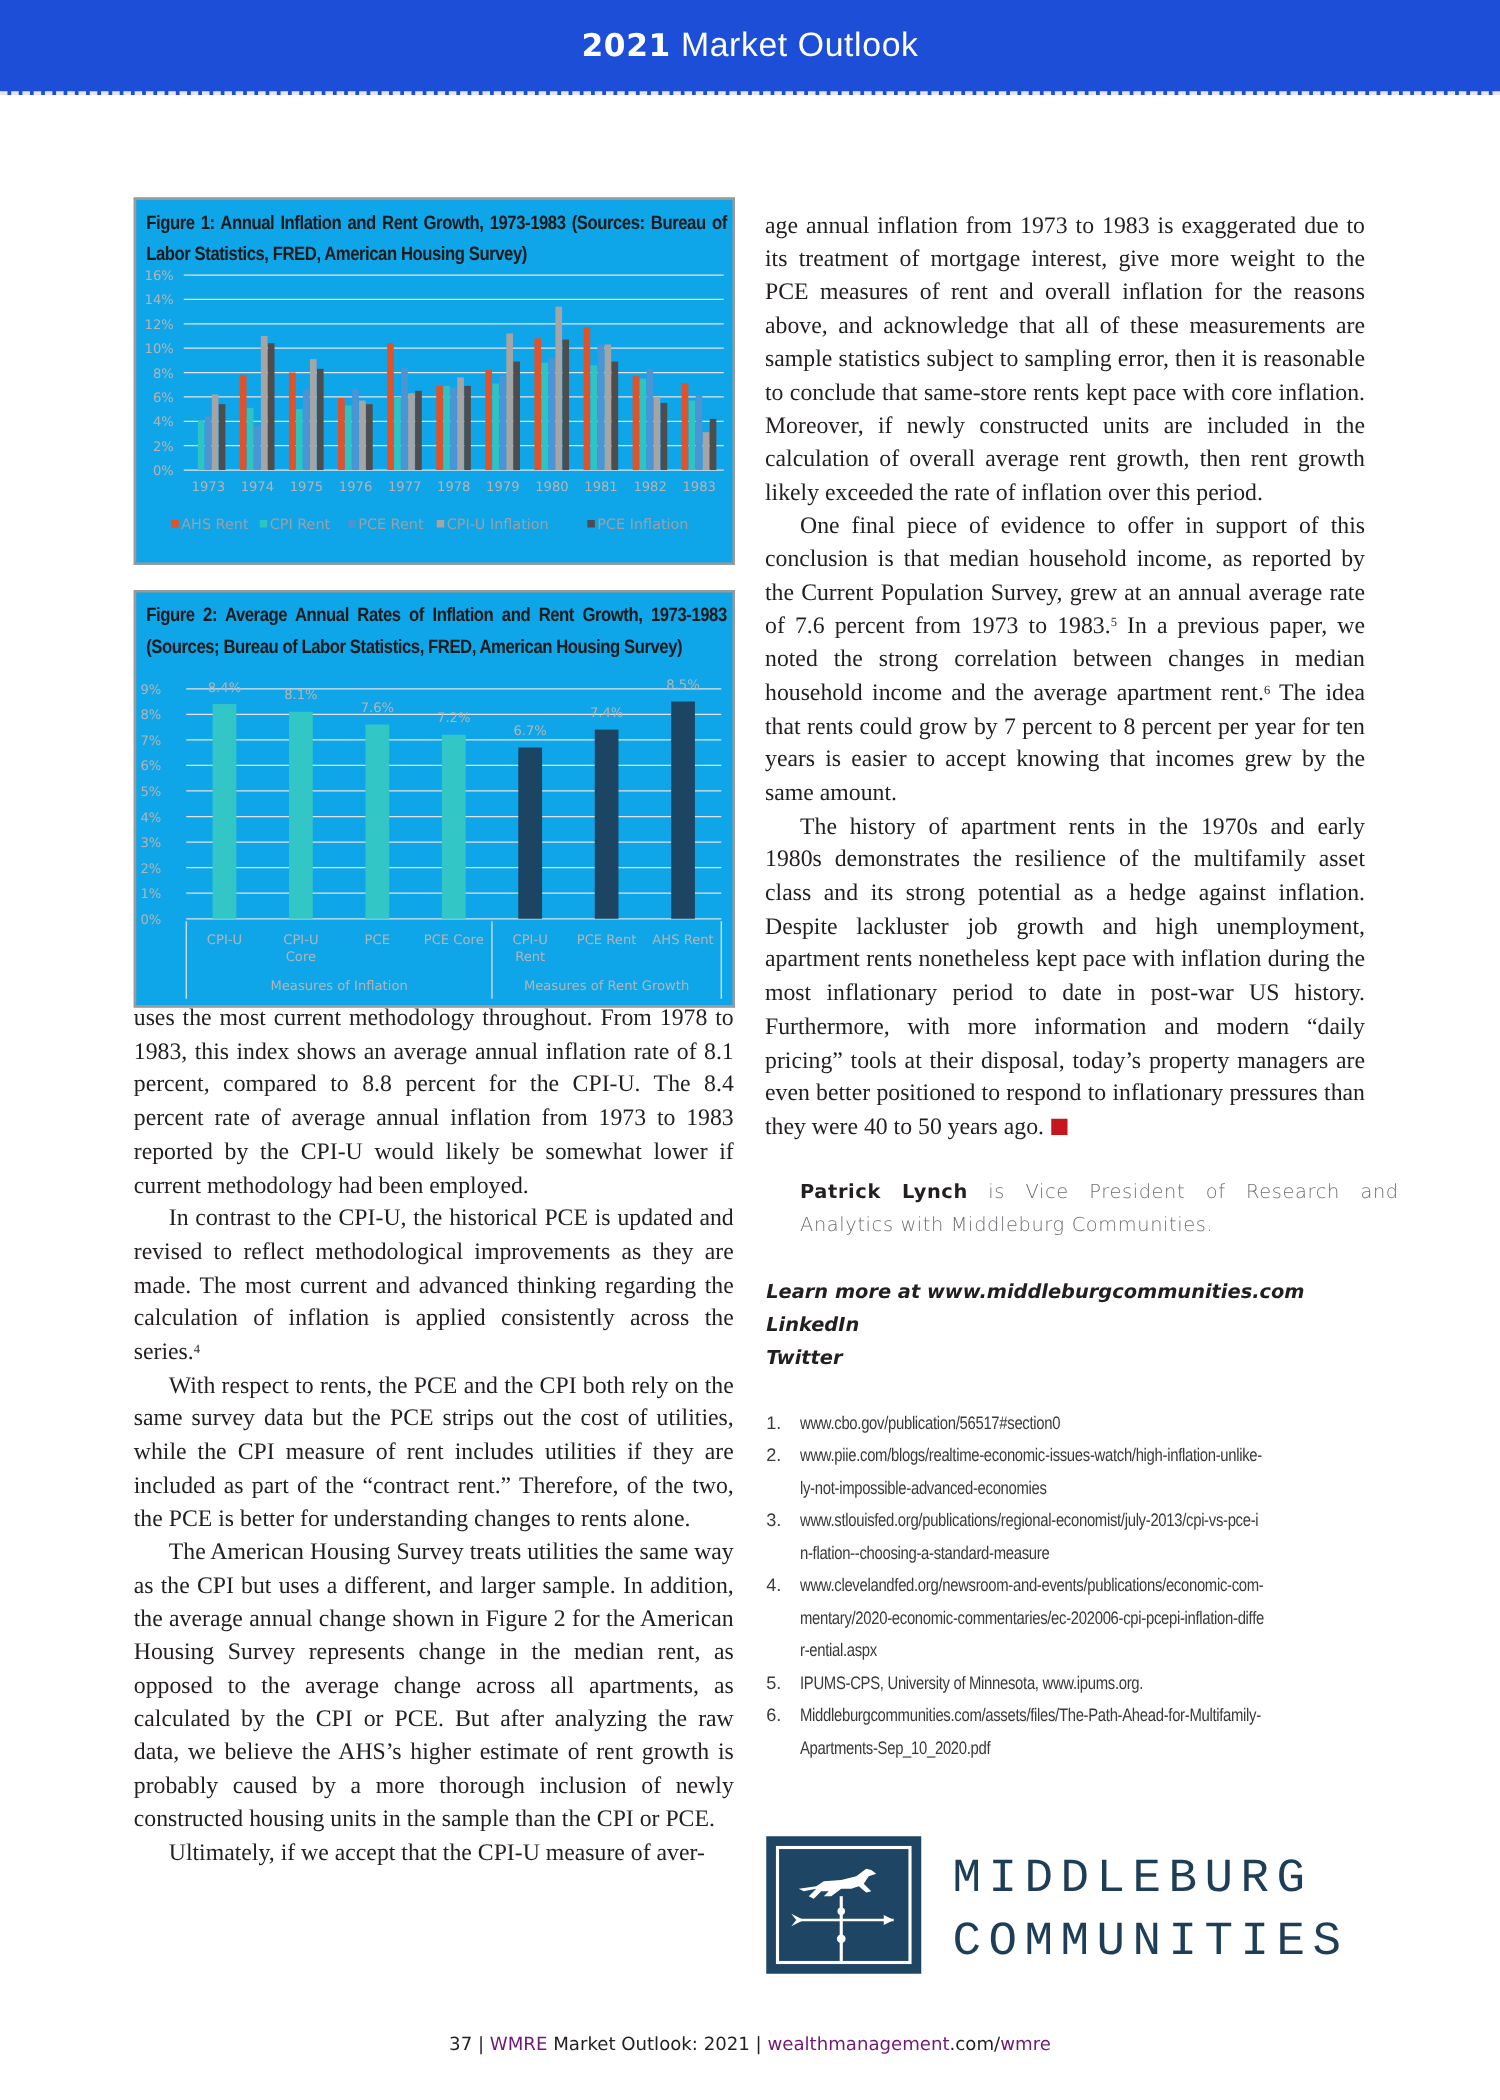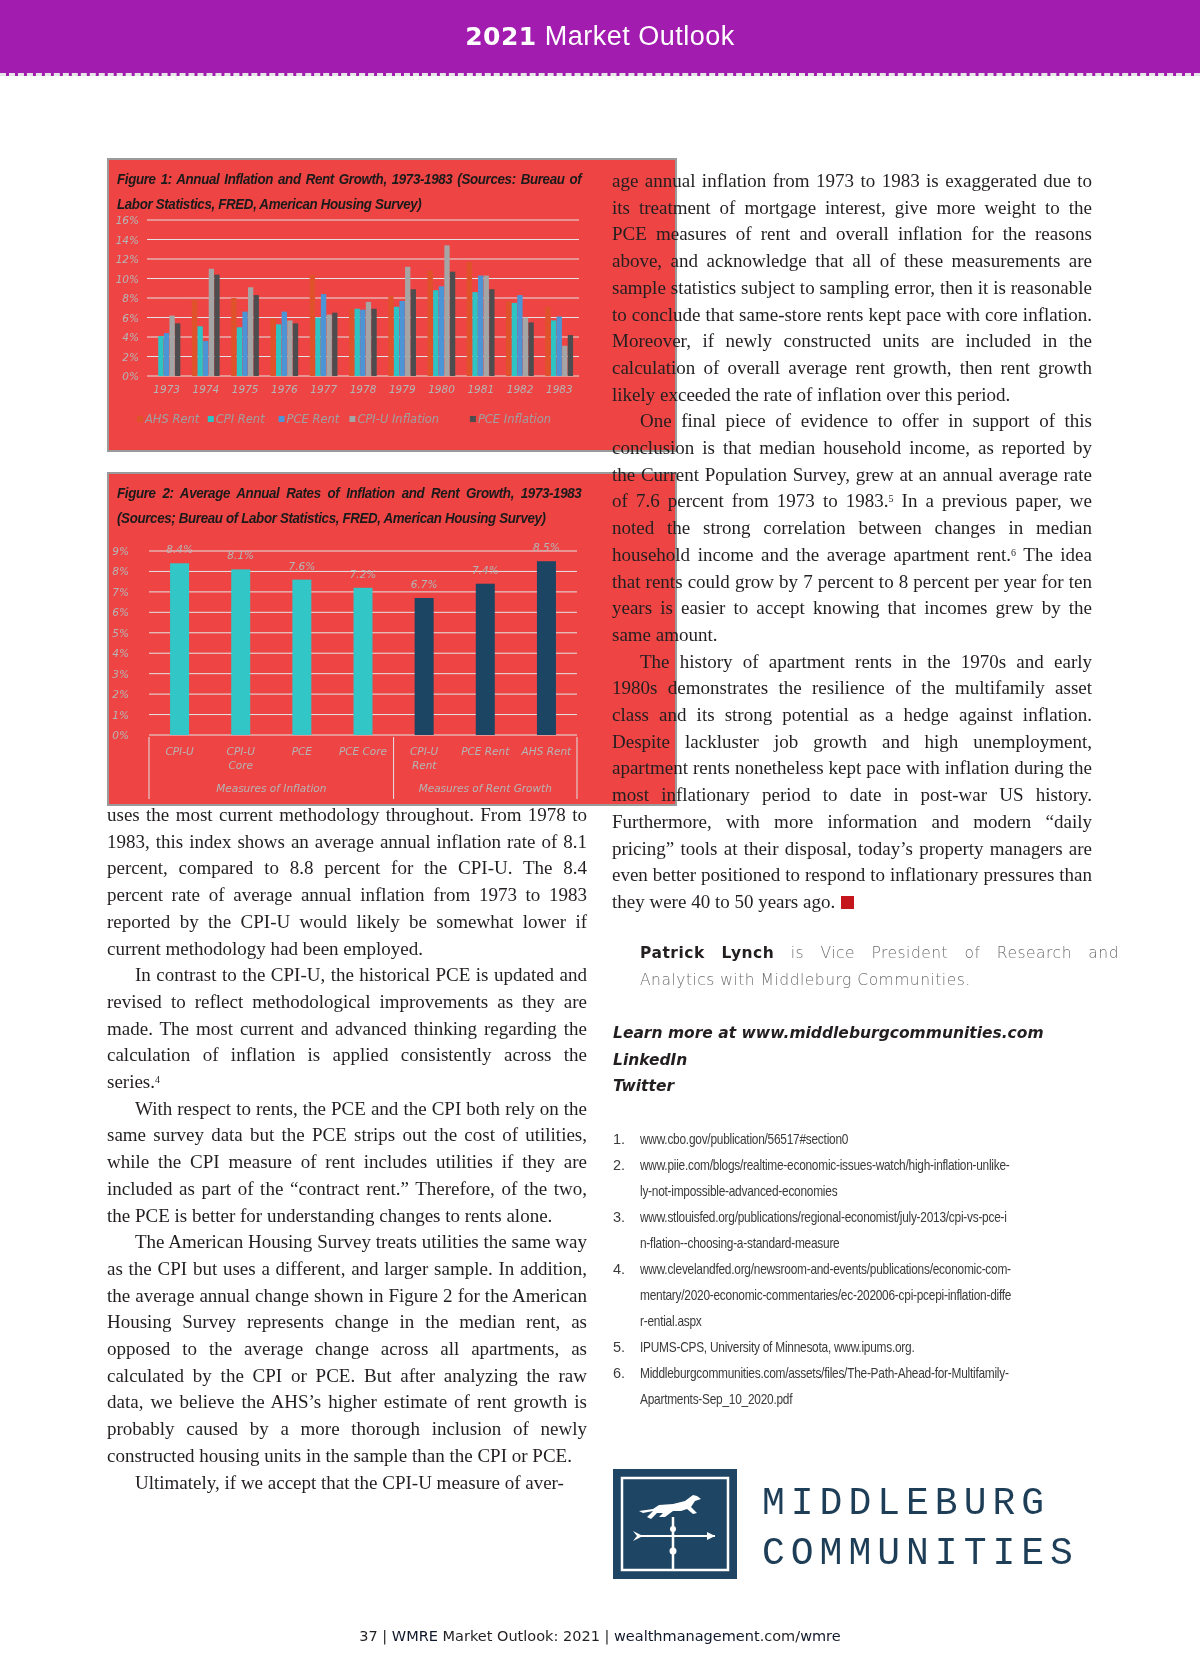--- a/index.html
+++ b/index.html
@@ -1,31 +1,31 @@
 <!DOCTYPE html>
 <html><head>
 <meta charset="utf-8">
 <style>
   * { box-sizing: border-box; margin: 0; padding: 0; }
   html, body { width: 1200px; height: 1680px; background: #ffffff; overflow: hidden; }
   body { position: relative; font-family: "Liberation Serif", serif; color: #231f20; }
 
   .header-band {
     position: absolute; left: 0; top: 0; width: 1200px; height: 76px;
-    background: #a21caf;
+    background: #1d4ed8;
     border-bottom: 3px dashed #e6e6e6;
     display: flex; align-items: center; justify-content: center;
   }
   .header-title { font-family: "DejaVu Sans", sans-serif; color: #ffffff; font-size: 25px; letter-spacing: 0.5px; }
   .header-title .yr { font-weight: bold; }
   .header-title .rest { font-weight: normal; font-family: "Liberation Sans", sans-serif; font-size: 27px; }
 
   .figure {
-    position: absolute; left: 107px; width: 570px;
-    border: 2px solid #9a9a9a; background: #ef4444; font-style: italic;
+    position: absolute; left: 107px; width: 481px;
+    border: 2px solid #9a9a9a; background: #0ea5e9;
   }
   .fig1 { top: 158px; height: 294px; }
   .fig2 { top: 472px; height: 334px; padding-left: 27px; }
   .fig-title {
     position: absolute; left: 8px; right: 8px; top: 6px;
     font-family: "Liberation Sans", sans-serif; font-weight: bold; font-size: 15.5px;
     line-height: 25px; letter-spacing: -0.4px; text-align: justify; color: #1a1a1a;
     transform: scaleX(0.86); transform-origin: left top; width: 540px;
   }
   .chart-svg { position: absolute; left: 0; top: 0; }
@@ -69,21 +69,21 @@
   .logo-text {
     position: absolute; left: 150px; top: 10px;
     font-family: Liberation Mono, monospace; font-size: 38px; line-height: 50px; letter-spacing: 6px;
     color: #1e3e58; font-weight: normal;
   }
 
   .footer {
     position: absolute; left: 0; top: 1628px; width: 1200px; text-align: center;
     font-family: "DejaVu Sans", sans-serif; font-size: 14.5px; color: #231f20;
   }
-  .footer .red { color: #0f172a; }
+  .footer .red { color: #701a75; }
 </style>
 </head>
 <body>
 
 <div class="header-band">
   <div class="header-title">
     <span class="yr">2021</span><span class="rest"> Market Outlook</span>
   </div>
 </div>
 

